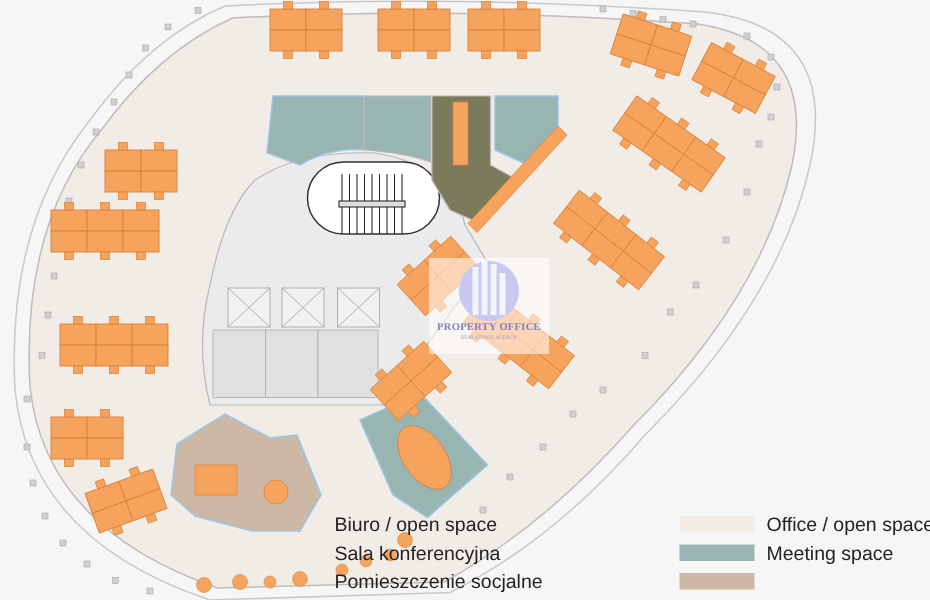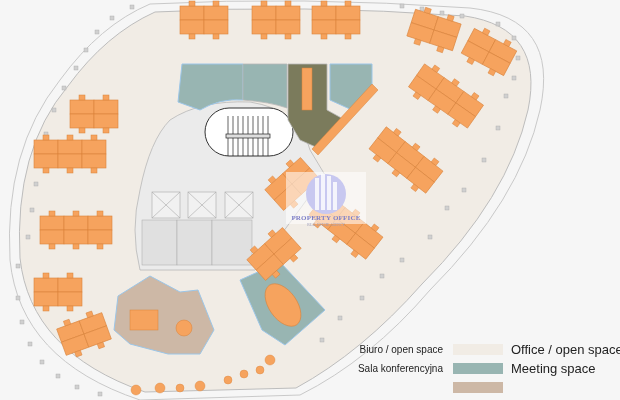--- a/index.html
+++ b/index.html
@@ -1,23 +1,23 @@
 <!DOCTYPE html>
 <html><head>
 <meta charset="utf-8">
 <style>
   html,body{margin:0;padding:0;}
   body{width:620px;height:400px;overflow:hidden;background:#f6f6f6;font-family:"Liberation Sans",sans-serif;position:relative;}
   #plan{position:absolute;left:0;top:0;width:620px;height:400px;}
   .legend{position:absolute;left:300px;top:340px;width:320px;}
   .legend-row{position:absolute;height:18px;display:flex;align-items:center;}
-  .lg-pl{position:absolute;right:177px;width:220px;text-align:right;font-size:10px;color:#222;white-space:nowrap;}
+  .lg-pl{position:absolute;right:177px;width:220px;text-align:left;font-size:13px;color:#222;white-space:nowrap;}
   .lg-sw{position:absolute;left:153px;width:50px;height:11px;}
   .lg-en{position:absolute;left:211px;font-size:13px;color:#222;white-space:nowrap;}
-  .wm{position:absolute;left:286px;top:172px;width:80px;height:52px;background:rgba(255,255,255,0.55);}
+  .wm{position:absolute;left:286px;top:172px;width:80px;height:64px;background:rgba(255,255,255,0.55);}
   .wm-text{position:absolute;left:0;top:42px;width:80px;text-align:center;font-family:"Liberation Serif",serif;font-size:7px;font-weight:bold;color:#7d7fc8;letter-spacing:0.2px;}
   .wm-sub{position:absolute;left:0;top:51px;width:80px;text-align:center;font-family:"Liberation Serif",serif;font-size:3.5px;color:#9a9ab8;}
 </style>
 </head>
 <body>
 
 <svg id="plan" viewBox="0 0 620 400" xmlns="http://www.w3.org/2000/svg">
   <defs>
     <g id="desk4">
       <rect x="0" y="0" width="24" height="14" fill="#f6a35e" stroke="#d9833b" stroke-width="0.6"></rect>
@@ -187,15 +187,16 @@
     <span class="lg-pl">Biuro / open space</span>
     <span class="lg-sw" style="background:#f1ece5;"></span>
     <span class="lg-en">Office / open space</span>
   </div>
   <div class="legend-row" style="top:19px;left:0;width:320px;">
     <span class="lg-pl">Sala konferencyjna</span>
     <span class="lg-sw" style="background:#98b5b2;"></span>
     <span class="lg-en">Meeting space</span>
   </div>
   <div class="legend-row" style="top:38px;left:0;width:320px;">
+    <span class="lg-pl">Pomieszczenie socjalne</span>
     <span class="lg-sw" style="background:#cdb8a6;"></span>
   </div>
 </div>
 
 </body></html>

